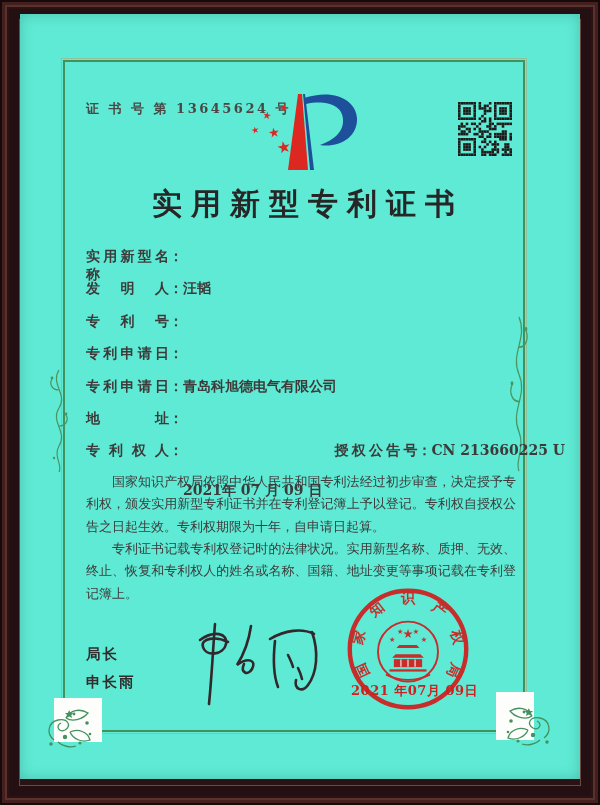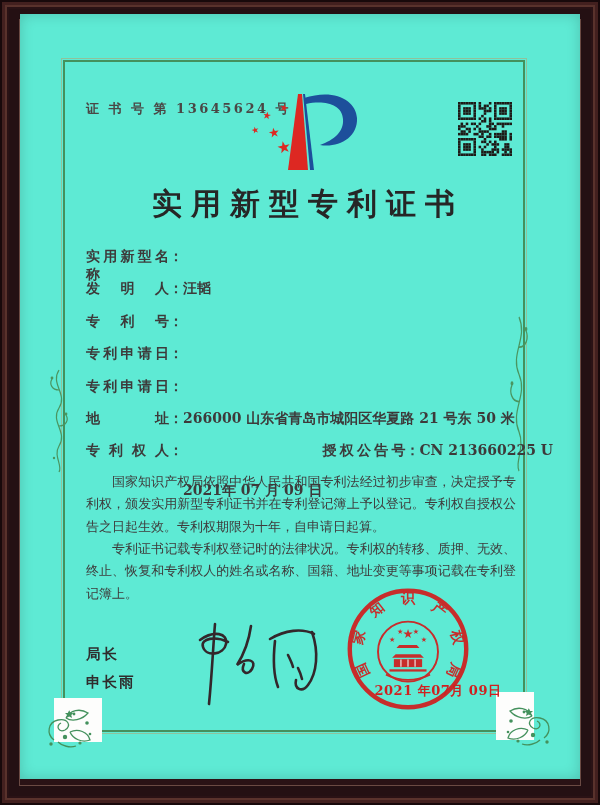--- a/index.html
+++ b/index.html
@@ -32,32 +32,32 @@
   
   .fields{position:absolute;left:66px;top:233px;width:430px;}
   .frow{display:flex;align-items:flex-start;height:32.4px;font-size:14px;color:#3d3a3a;
         font-weight:600;line-height:18px;}
   .flabel{display:inline-block;width:83px;text-align:justify;text-align-last:justify;
           flex:0 0 83px;}
   .fcolon{flex:0 0 14px;}
   .fvalue{white-space:nowrap;}
   .fvalue-fixed{flex:0 0 128px;white-space:nowrap;margin-top:40px;}
   .flabel2{display:inline-block;width:83px;text-align:justify;text-align-last:justify;
-           flex:0 0 83px;}
+           flex:0 0 83px;margin-left:12px;}
   
   .body-text{position:absolute;left:66px;top:457px;width:430px;font-size:13px;line-height:1.72;
              color:#3e3b3b;text-align:justify;font-weight:400;}
   .body-text p{margin:0;text-indent:2em;}
   
   .signer{position:absolute;left:66px;top:626px;font-family:Liberation Sans, sans-serif;
           font-size:14.5px;font-weight:700;color:#2f2d2d;letter-spacing:2px;line-height:28px;}
   .signature{position:absolute;left:168px;top:598px;width:145px;height:102px;}
   .seal{position:absolute;left:313px;top:560px;width:150px;height:150px;opacity:.93;}
-  .seal-date{position:absolute;left:322px;top:668px;width:136px;text-align:center;font-size:13px;
-             font-weight:600;color:#d01f1f;letter-spacing:.5px;margin-left:28px;}
+  .seal-date{position:absolute;left:322px;top:668px;width:136px;text-align:right;font-size:13px;
+             font-weight:600;color:#d01f1f;letter-spacing:.5px;}
 </style>
 </head>
 <body>
 
 <div class="stage">
   <div class="frame"></div>
   <div class="paper">
 
     <div class="gborder">
       <div class="gborder-inner"></div>
@@ -385,39 +385,39 @@
         <span class="flabel">专利号</span>
           <span class="fcolon">：</span>
       </div>
       <div class="frow">
         <span class="flabel">专利申请日</span>
           <span class="fcolon">：</span>
       </div>
       <div class="frow">
         <span class="flabel">专利申请日</span>
           <span class="fcolon">：</span>
+        <span class="fvalue">青岛科旭德电气有限公司</span>
       </div>
       <div class="frow">
         <span class="flabel">地址</span>
           <span class="fcolon">：</span>
-        <span class="fvalue">266000 山东省青岛市城阳区华夏路 21 号东 50 米</span>
       </div>
       <div class="frow">
         <span class="flabel">专利权人</span>
           <span class="fcolon">：</span>
         <span class="fvalue-fixed">2021年 07 月 09 日</span>
         <span class="flabel2">授权公告号</span>
           <span class="fcolon">：</span>
         <span class="fvalue">CN 213660225 U</span>
       </div>
     </div>
 
     <div class="body-text">
       <p>国家知识产权局依照中华人民共和国专利法经过初步审查，决定授予专利权，颁发实用新型专利证书并在专利登记簿上予以登记。专利权自授权公告之日起生效。专利权期限为十年，自申请日起算。</p>
-      <p>专利证书记载专利权登记时的法律状况。专利权的转移、质押、无效、终止、恢复和专利权人的姓名或名称、国籍、地址变更等事项记载在专利登记簿上。</p>
+      <p>专利证书记载专利权登记时的法律状况。实用新型名称、质押、无效、终止、恢复和专利权人的姓名或名称、国籍、地址变更等事项记载在专利登记簿上。</p>
     </div>
 
     <div class="signer">
       <div>局长</div>
       <div>申长雨</div>
     </div>
 
     <svg class="signature" viewBox="0 0 145 102">
       <g fill="none" stroke="#33272b" stroke-width="2.6" stroke-linecap="round">
         <path d="M27,12 C25,36 24,62 21,92"></path>

